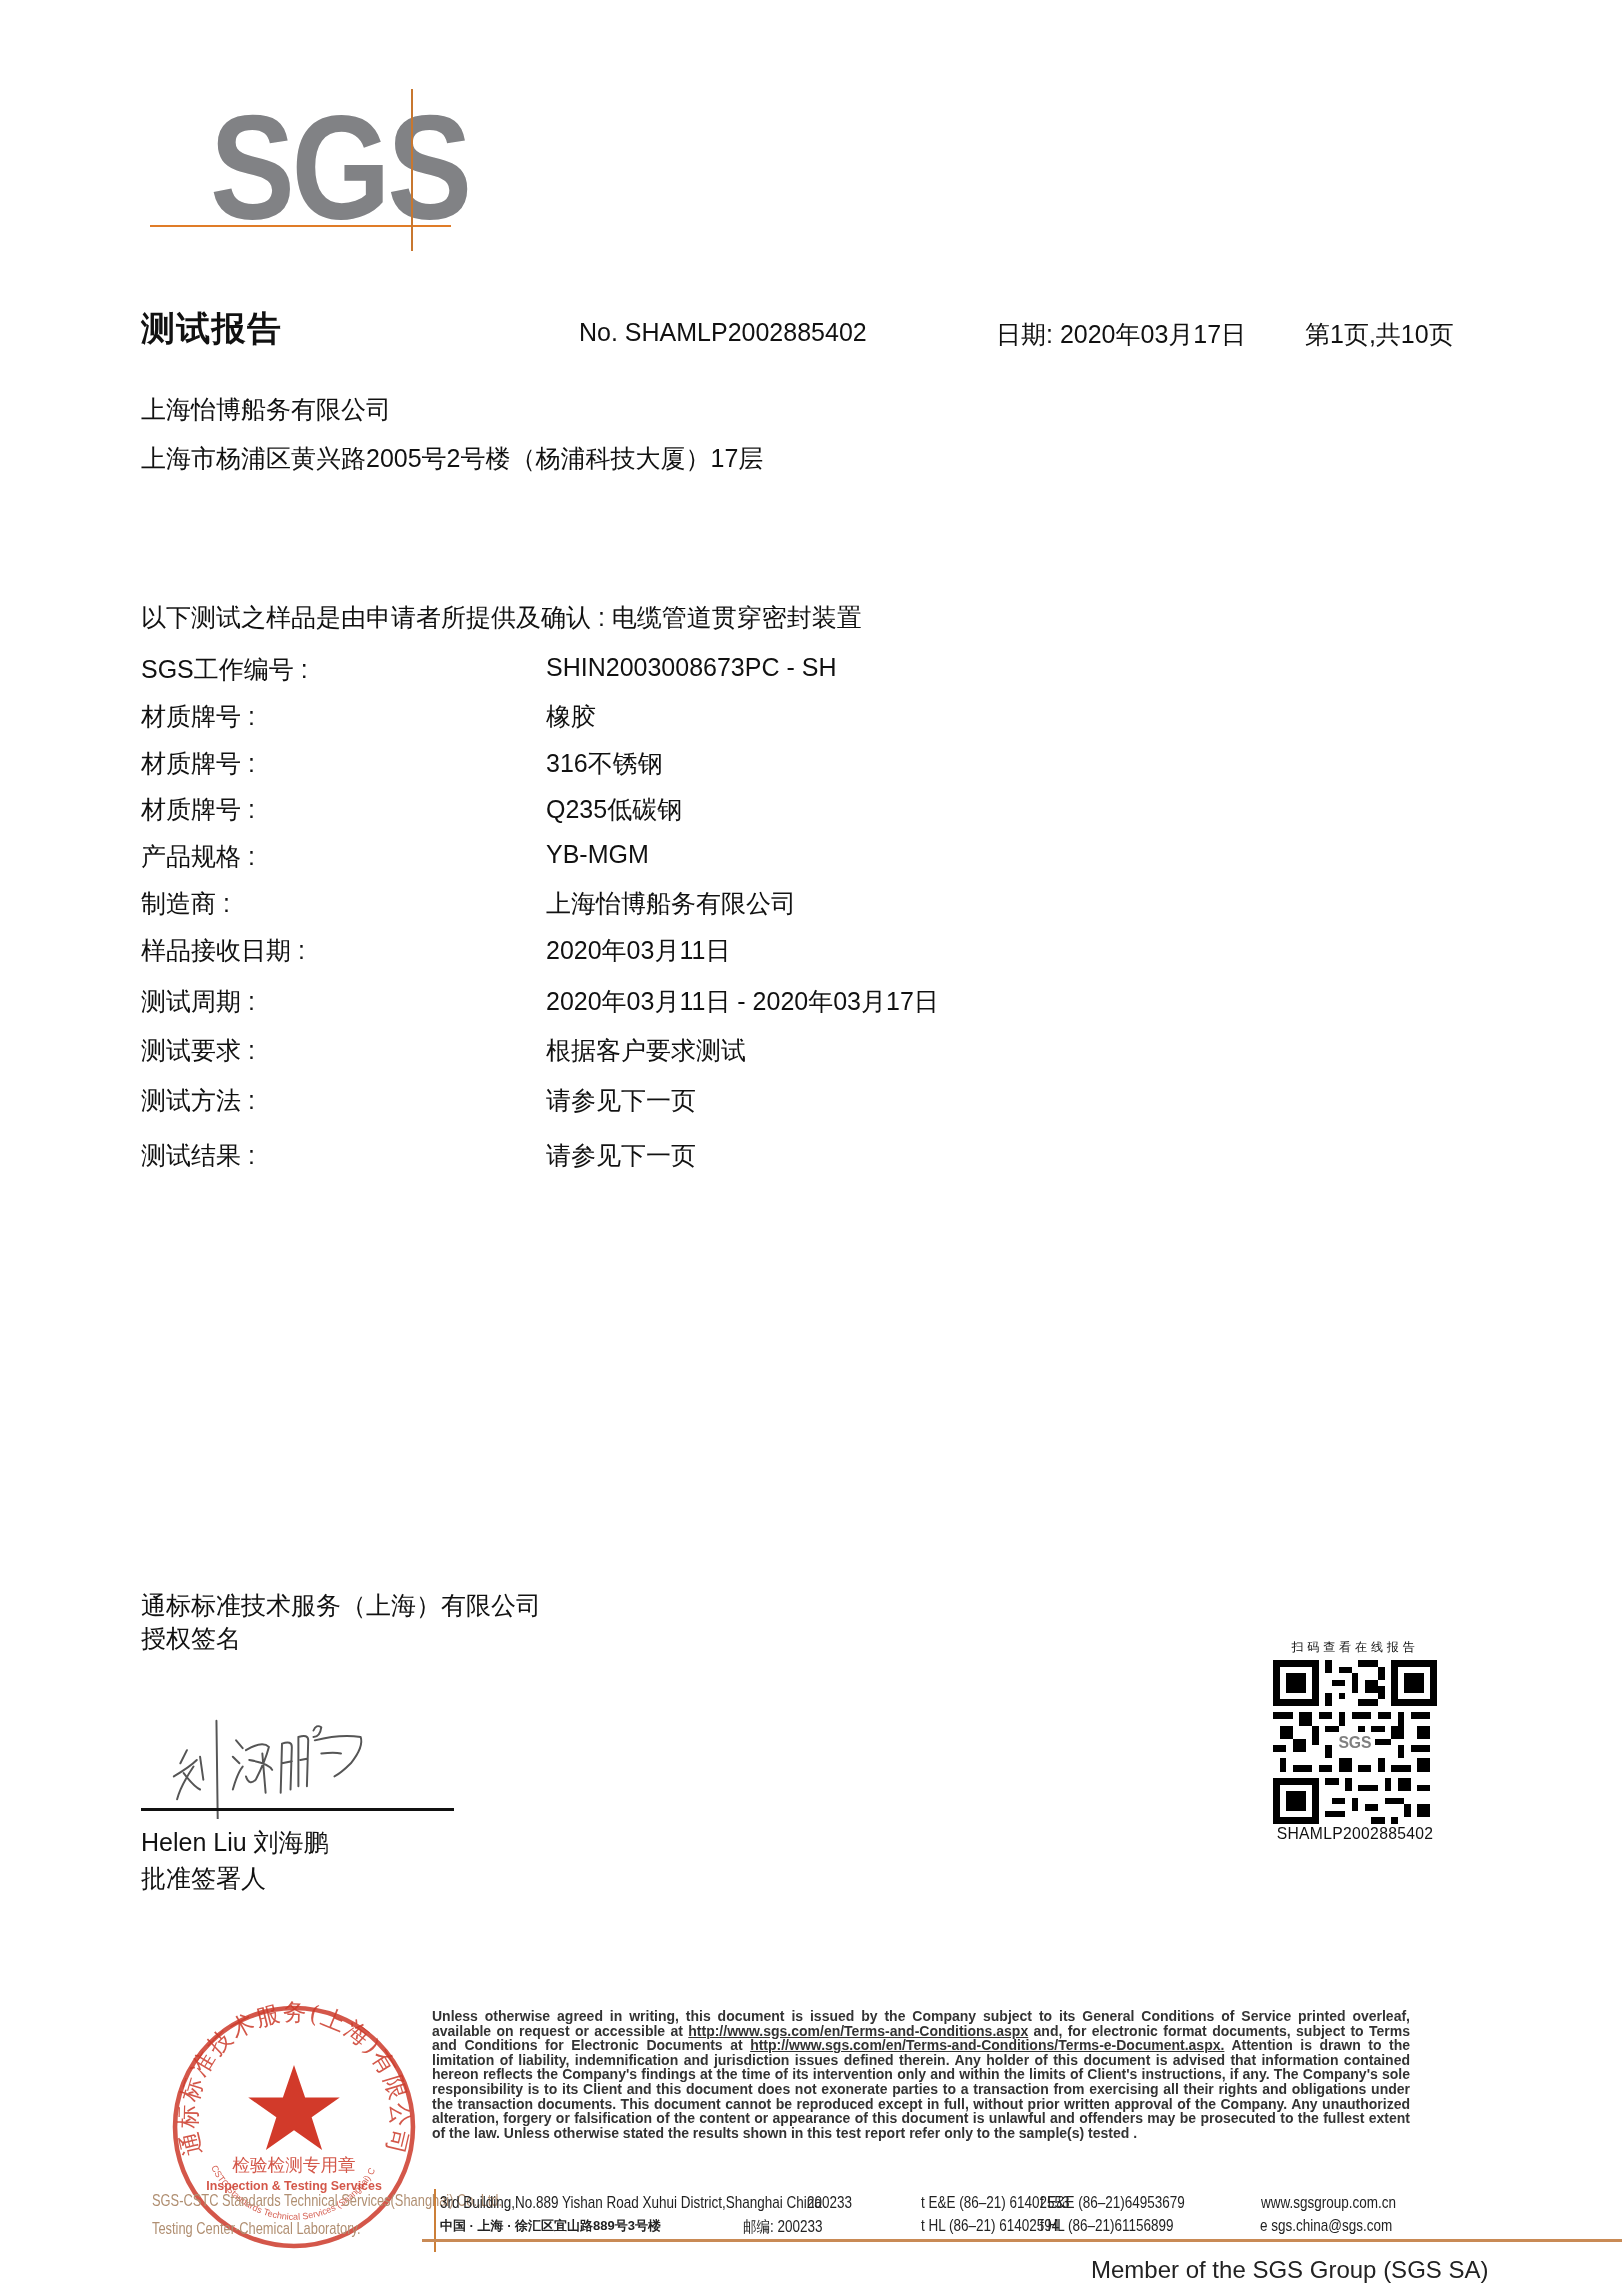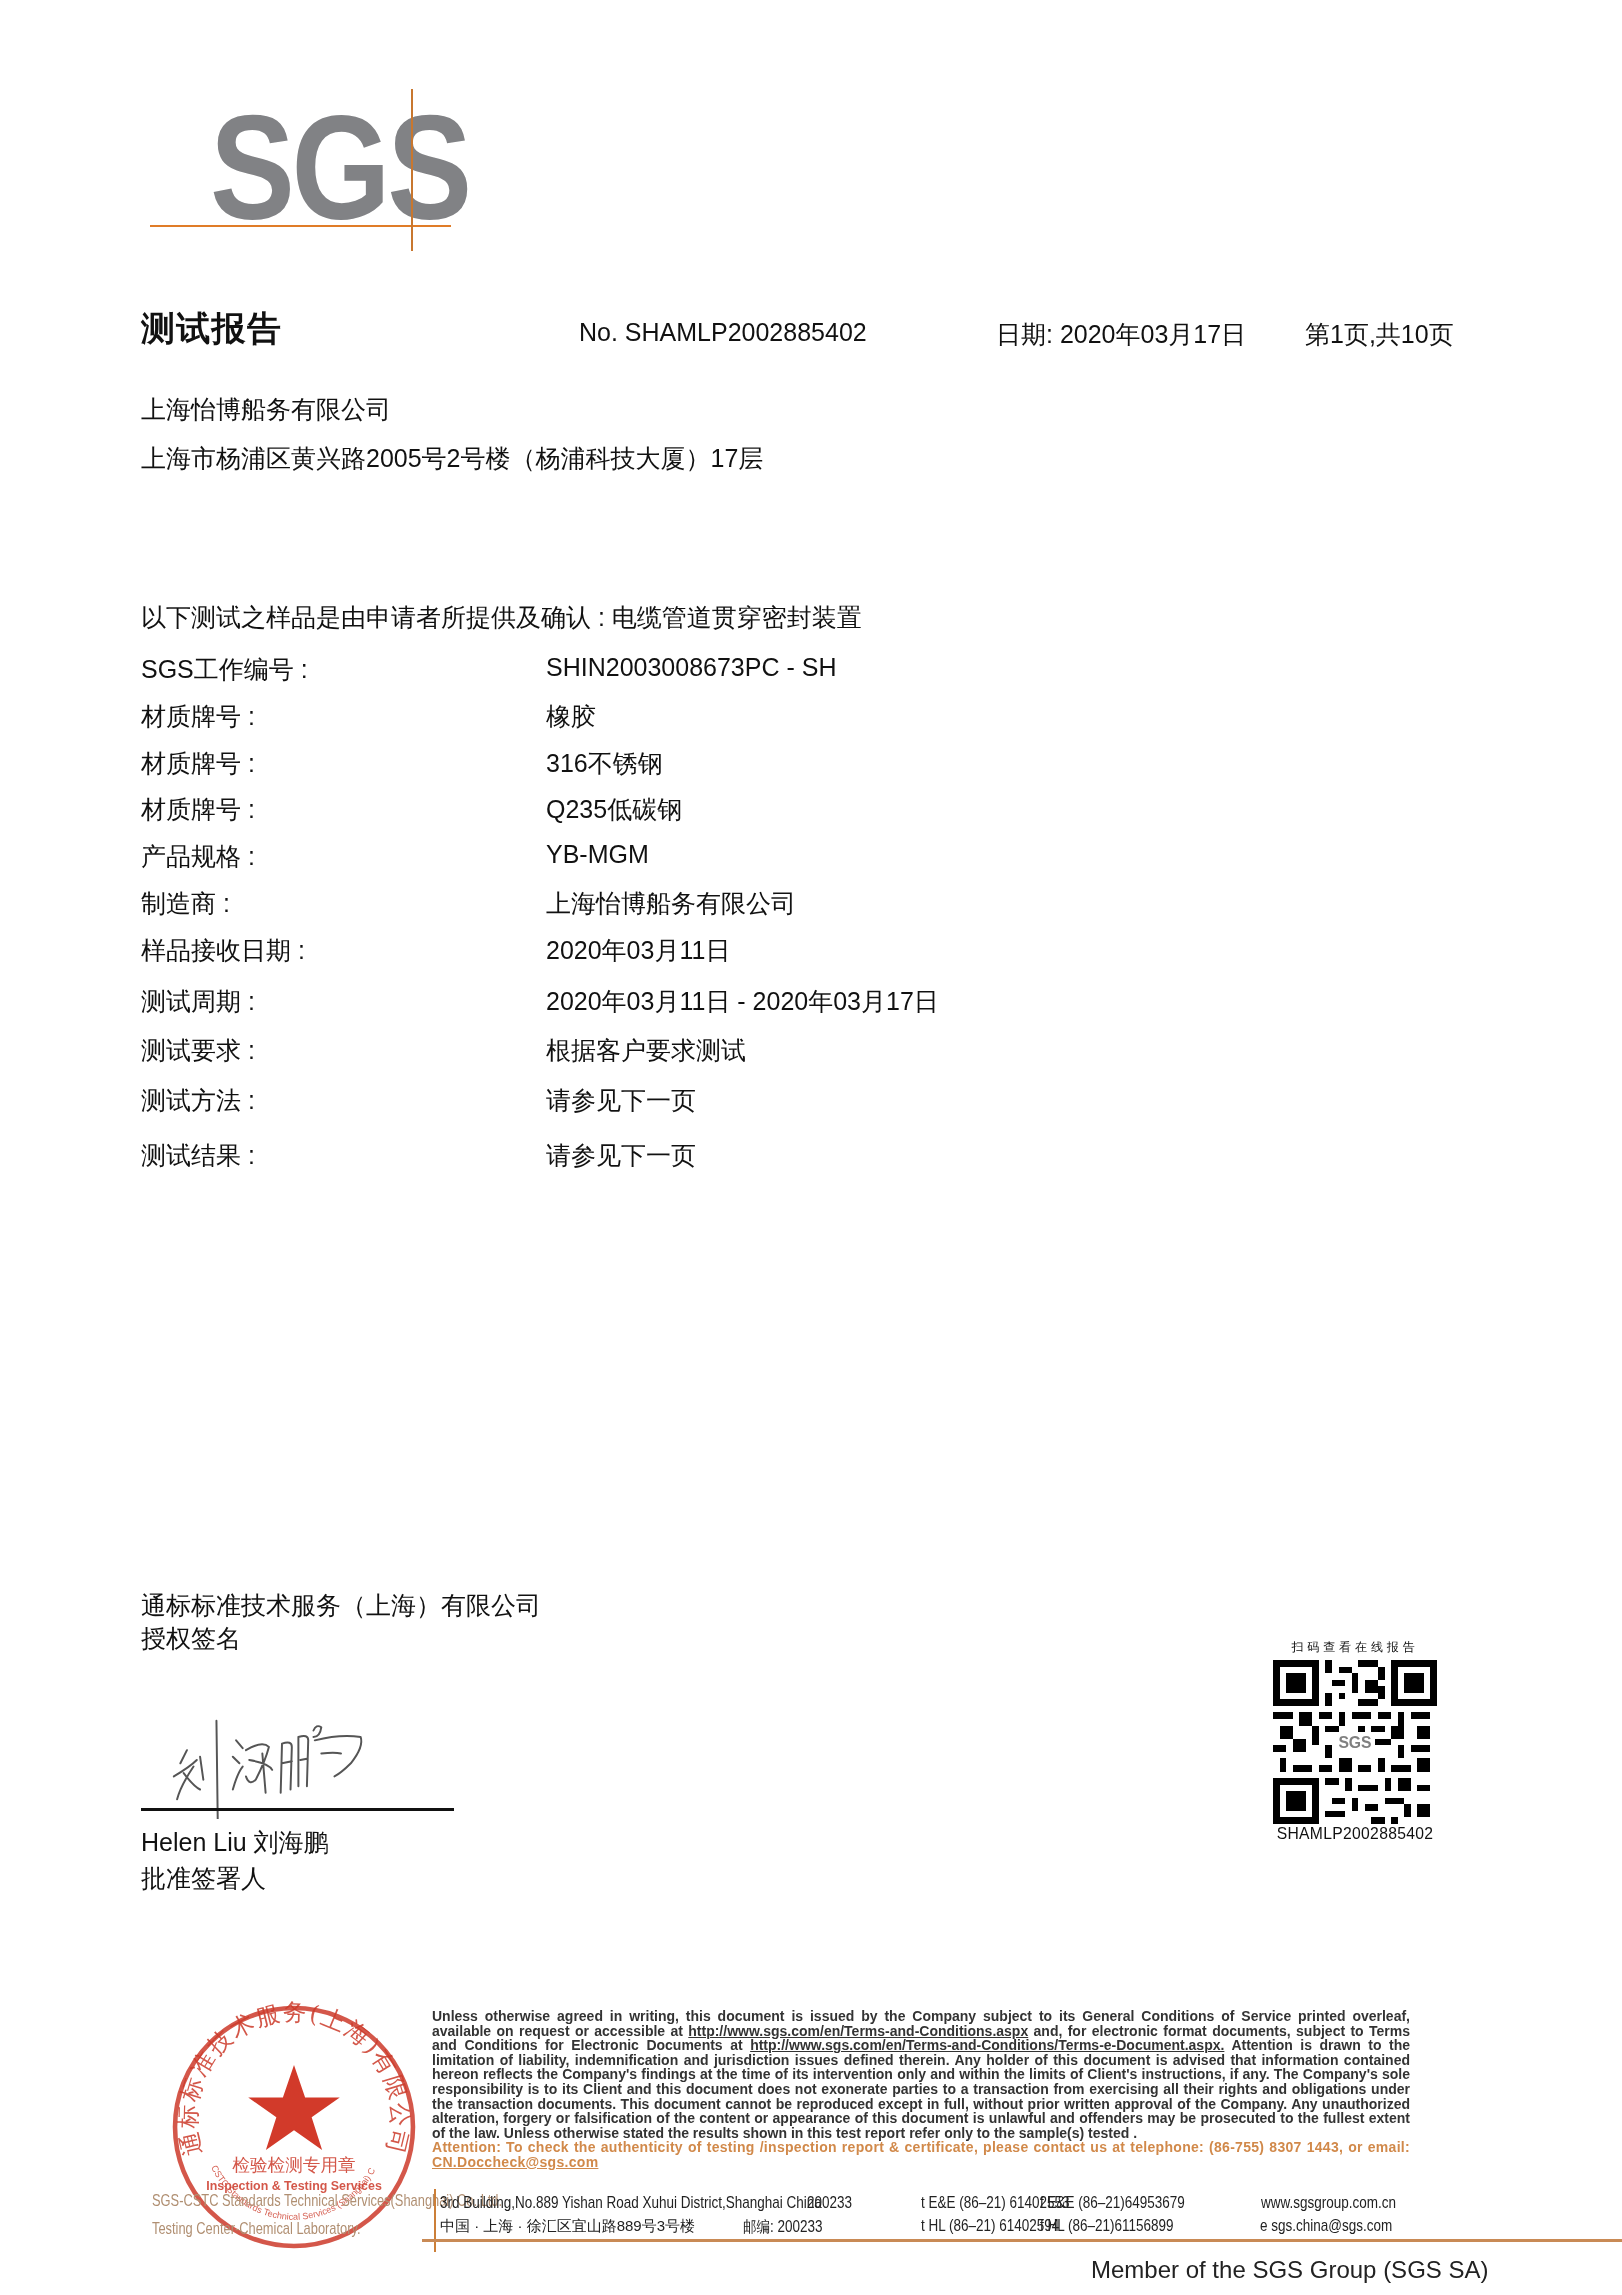--- a/index.html
+++ b/index.html
@@ -59,21 +59,21 @@
   }
   .disclaimer a { color: #333; text-decoration: underline; }
   .attention { color: #d1894a; font-weight: bold; letter-spacing: 0.3px; }
   .attention a { color: #d1894a; text-decoration: underline; }
 
   .footer-vline { left: 434px; top: 2189px; width: 2px; height: 63px; background: #cc7f38; }
   .footer-hline { left: 422px; top: 2239px; width: 1201px; height: 2.6px; background: #c98a55; }
 
   .addr-row { font-size: 15.7px; white-space: nowrap; color: #222; }
   .addr-row span { position: absolute; transform: scaleX(0.86); transform-origin: left top; }
-  .addr-row .cn { font-size: 15px; font-weight: normal; transform: none; }
+  .addr-row .cn { font-size: 13px; font-weight: bold; transform: none; }
 
   .member { left: 1091px; top: 2256px; font-size: 24px; color: #222; }
 </style>
 </head>
 <body>
 
 <div id="logo" class="abs">
   <div class="letters">SGS</div>
   <div class="hline"></div>
   <div class="vline"></div>
@@ -235,23 +235,20 @@
   <text font-family="Liberation Sans, sans-serif" font-size="14" fill="#cc3a2a" opacity="0.8">
     <textPath href="#ringBottom" startOffset="50%" text-anchor="middle">SGS-CSTC Standards Technical Services (Shanghai) Co.,Ltd.</textPath>
   </text>
 </svg>
 
 <div class="abs footer-lab" style="top:2192px">SGS-CSTC Standards Technical Services(Shanghai) Co.,Ltd.</div>
 <div class="abs footer-lab" style="top:2220px">Testing Center-Chemical Laboratory.</div>
 
 <div class="abs disclaimer">
   <span>Unless otherwise agreed in writing, this document is issued by the Company subject to its General Conditions of Service printed overleaf, available on request or accessible at </span><a>http://www.sgs.com/en/Terms-and-Conditions.aspx</a><span> and, for electronic format documents, subject to Terms and Conditions for Electronic Documents at </span><a>http://www.sgs.com/en/Terms-and-Conditions/Terms-e-Document.aspx.</a><span> Attention is drawn to the limitation of liability, indemnification and jurisdiction issues defined therein. Any holder of this document is advised that information contained hereon reflects the Company's findings at the time of its intervention only and within the limits of Client's instructions, if any. The Company's sole responsibility is to its Client and this document does not exonerate parties to a transaction from exercising all their rights and obligations under the transaction documents. This document cannot be reproduced except in full, without prior written approval of the Company. Any unauthorized alteration, forgery or falsification of the content or appearance of this document is unlawful and offenders may be prosecuted to the fullest extent of the law. Unless otherwise stated the results shown in this test report refer only to the sample(s) tested .</span>
-  <div class="attention">
-    <span>Attention: To check the authenticity of testing /inspection report &amp; certificate, please contact us at telephone: (86-755) 8307 1443, or email: </span><a>CN.Doccheck@sgs.com</a>
-  </div>
 </div>
 
 <div class="abs footer-vline"></div>
 <div class="abs footer-hline"></div>
 
 <div class="abs addr-row" style="left:0; top:2194px; width:1398px; height:22px;">
   <span style="left:440px">3rd Building,No.889 Yishan Road Xuhui District,Shanghai China</span>
   <span style="left:807px">200233</span>
   <span style="left:921px">t E&amp;E (86–21) 61402553</span>
   <span style="left:1040px">f E&amp;E (86–21)64953679</span>

